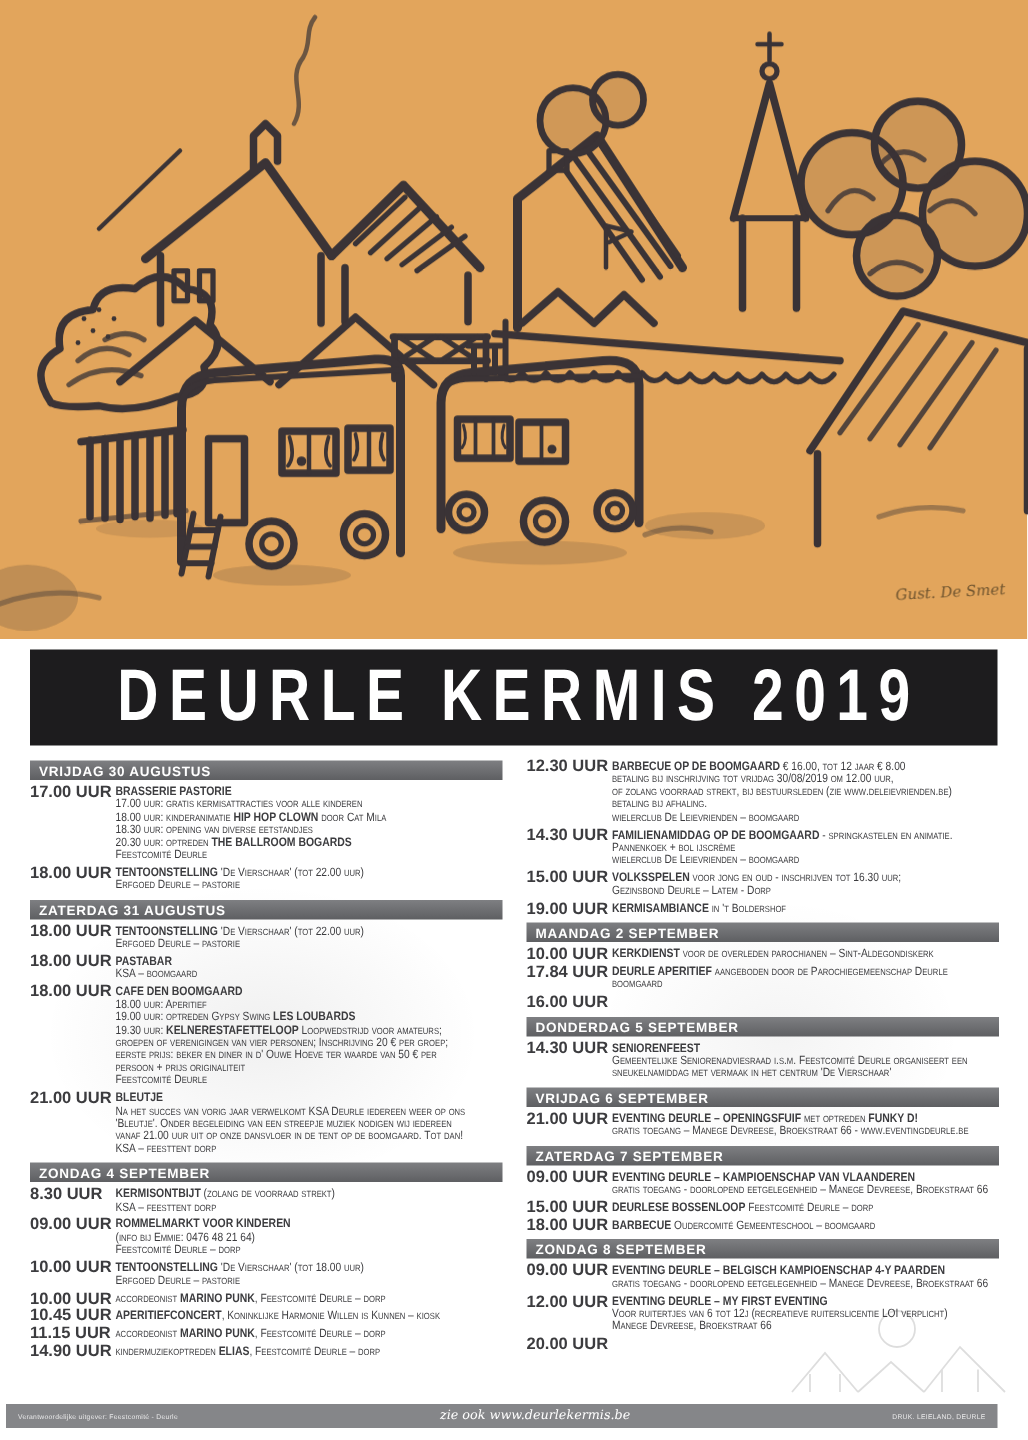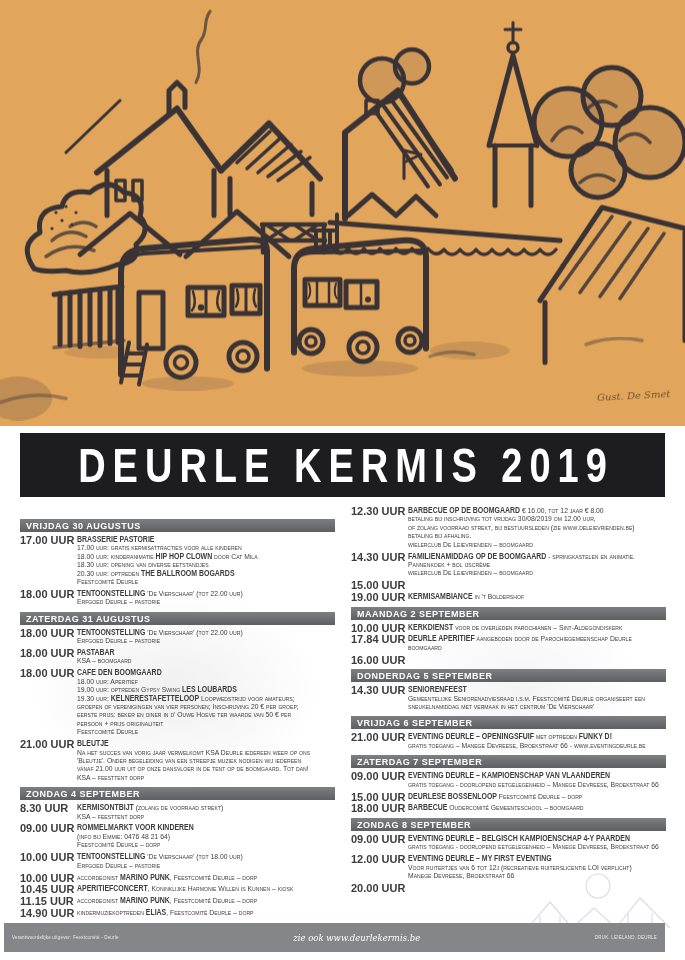--- a/index.html
+++ b/index.html
@@ -24,30 +24,30 @@
             background:radial-gradient(closest-side,rgba(40,40,40,.07),rgba(0,0,0,0));}
   .wm-blob2{left:400px;top:600px;width:240px;height:180px;border-radius:50%;
             background:radial-gradient(closest-side,rgba(40,40,40,.05),rgba(0,0,0,0));}
   .wm-sketch{left:520px;top:858px;width:160px;height:80px;opacity:.45;}
 
   
   .program{position:absolute;left:20px;right:19px;top:507px;display:flex;gap:16px;z-index:1;}
   .program-column{flex:1 1 0;min-width:0;}
   .day-bar{background:linear-gradient(180deg,#7e7f82,#5e5f62);color:#fff;font-weight:bold;
            font-size:9px;letter-spacing:.5px;padding:2px 6px 1px;margin:5px 0 4px;}
-  .program-column > .day-bar:first-child{margin-top:12px;}
+  .program-column > .day-bar:first-child{margin-top:0;}
   .event{display:flex;margin-bottom:3.5px;}
   .time{flex:0 0 57px;font-weight:bold;font-size:11px;line-height:8.4px;color:#3c3c3f;}
   .content{flex:1;min-width:0;}
   .line{font-size:8px;line-height:8.4px;color:#3c3c3f;white-space:nowrap;
         transform:scaleX(.85);transform-origin:0 50%;width:120%;font-variant:small-caps;}
   .seg.b{font-weight:bold;font-variant:normal;font-size:8.2px;}
 
   
-  .footer{position:absolute;left:4px;right:20px;bottom:8px;height:29px;background:#858689;
+  .footer{position:absolute;left:4px;right:20px;bottom:8px;height:16px;background:#858689;
           display:flex;align-items:center;justify-content:space-between;padding:0 8px;
           z-index:2;box-sizing:border-box;}
   .footer .tiny{font-size:4.5px;color:#e9e9ea;letter-spacing:.2px;}
   .footer .mid{font-family:"DejaVu Serif",serif;font-style:italic;font-size:8.5px;color:#fff;}
 </style>
 </head>
 <body>
 
 <div class="poster">
 
@@ -325,20 +325,24 @@
         <div class="event">
           <div class="time">14.30 UUR</div>
           <div class="content">
             <div class="line"><span class="seg b">FAMILIENAMIDDAG OP DE BOOMGAARD</span><span class="seg"> - springkastelen en animatie.</span></div>
             <div class="line"><span class="seg">Pannenkoek + bol ijscrème</span></div>
             <div class="line"><span class="seg">wielerclub De Leievrienden – boomgaard</span></div>
           </div>
         </div>
         <div class="event">
           <div class="time">15.00 UUR</div>
+          <div class="content">
+            <div class="line"><span class="seg b">VOLKSSPELEN</span><span class="seg"> voor jong en oud - inschrijven tot 16.30 uur;</span></div>
+            <div class="line"><span class="seg">Gezinsbond Deurle – Latem - Dorp</span></div>
+          </div>
         </div>
         <div class="event">
           <div class="time">19.00 UUR</div>
           <div class="content">
             <div class="line"><span class="seg b">KERMISAMBIANCE</span><span class="seg"> in 't Boldershof</span></div>
           </div>
         </div>
         <div class="day-bar">MAANDAG 2 SEPTEMBER</div>
         <div class="event">
           <div class="time">10.00 UUR</div>

